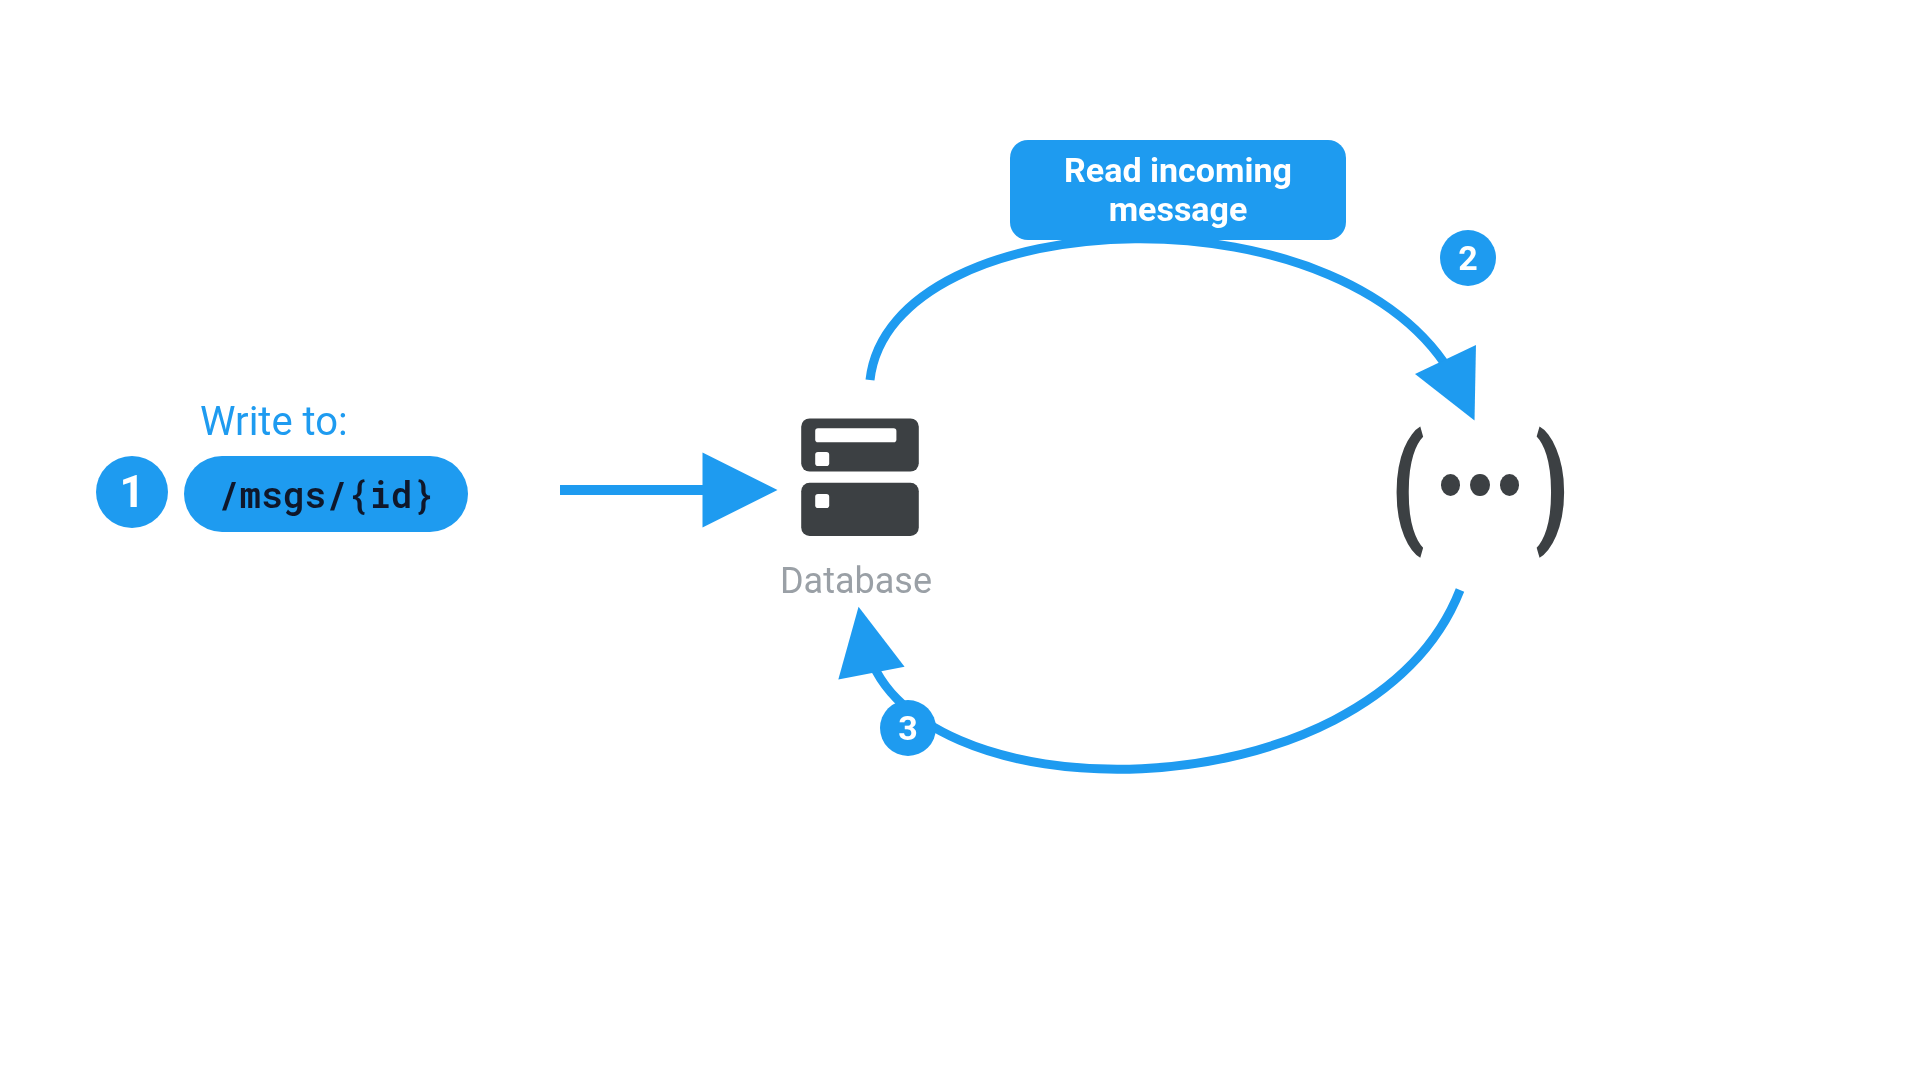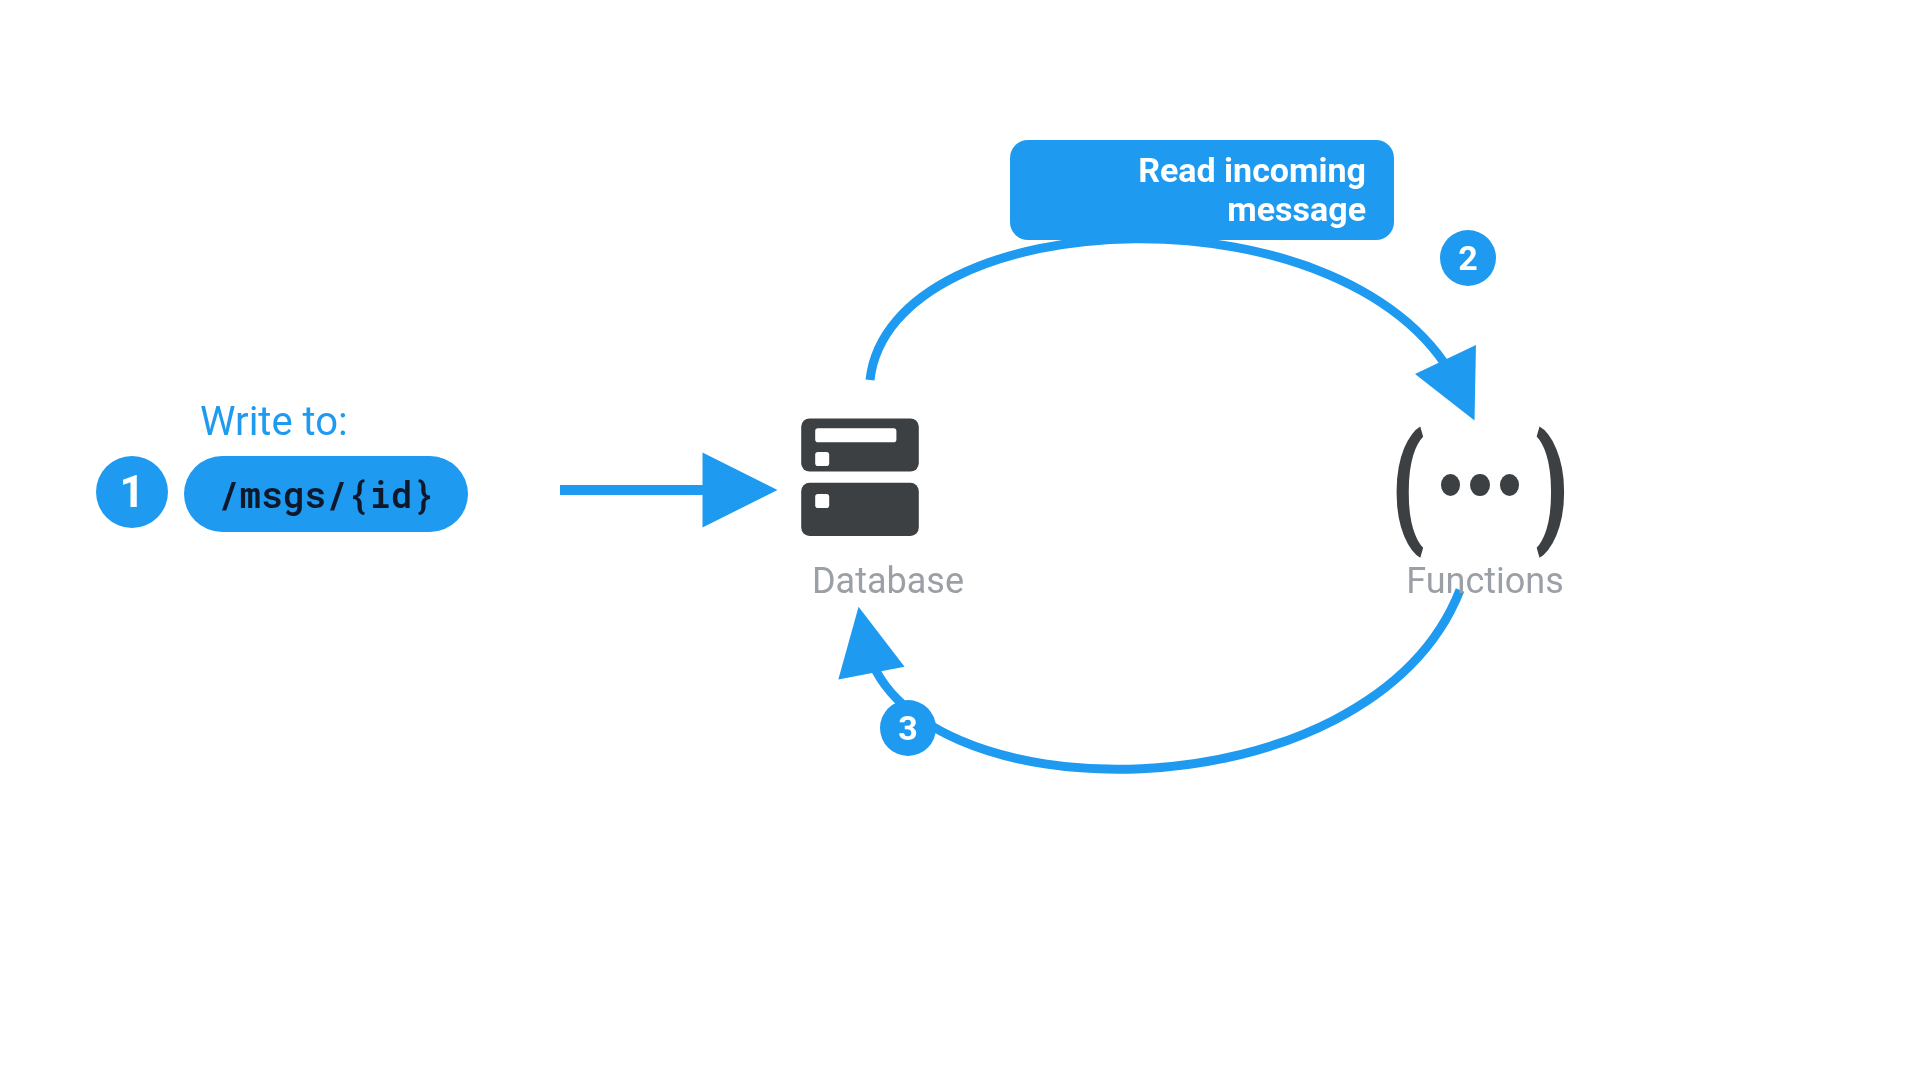--- a/index.html
+++ b/index.html
@@ -73,23 +73,22 @@
     line-height: 1.15;
     display: flex;
     align-items: center;
     justify-content: center;
     padding: 10px 28px;
     box-sizing: border-box;
   }
   .flow-top {
     left: 1010px;
     top: 140px;
-    width: 384px;
+    width: 336px;
     height: 100px;
-    text-align: right;
   }
   .flow-bottom {
     left: 1010px;
     top: 760px;
     width: 340px;
     height: 100px;
   }
   
   .db-icon {
     position: absolute;
@@ -118,21 +117,21 @@
   .fn-dot {
     width: 22px; height: 22px;
     border-radius: 50%;
   }
   .comp-label {
     position: absolute;
     font-size: 36px;
     color: #9aa0a6;
     text-align:center;
   }
-  .db-label { left: 798px; top: 560px; width: 180px; }
+  .db-label { left: 766px; top: 560px; width: 180px; }
   .fn-label { left: 1370px; top: 560px; width: 230px; }
 </style>
 </head>
 <body>
 
 <div class="stage">
 
   <svg class="arrow-svg" viewBox="0 0 1920 1080">
     <defs>
       <marker id="ah-blue" viewBox="0 0 12 12" refX="6" refY="6" markerWidth="9" markerHeight="9" orient="auto-start-reverse">
@@ -164,21 +163,20 @@
   </div>
   <div class="comp-label db-label">Database</div>
 
   <div class="fn-icon">
     <span class="fn-bracket" style="color:#3c4043">(</span>
     <span class="fn-dot" style="background:#3c4043"></span>
     <span class="fn-dot" style="background:#3c4043"></span>
     <span class="fn-dot" style="background:#3c4043"></span>
     <span class="fn-bracket" style="color:#3c4043">)</span>
   </div>
-  <div class="comp-label fn-label">Functions</div>
 
   <div class="flow-label flow-top" style="background:#1e9bf0">Read incoming message</div>
 
 
   <div class="badge badge-md" style="left:1440px; top:230px; background:#1e9bf0; color:#fff;">2</div>
 
   <div class="badge badge-md" style="left:880px; top:700px; background:#1e9bf0; color:#fff;">3</div>
 
 </div>
 

